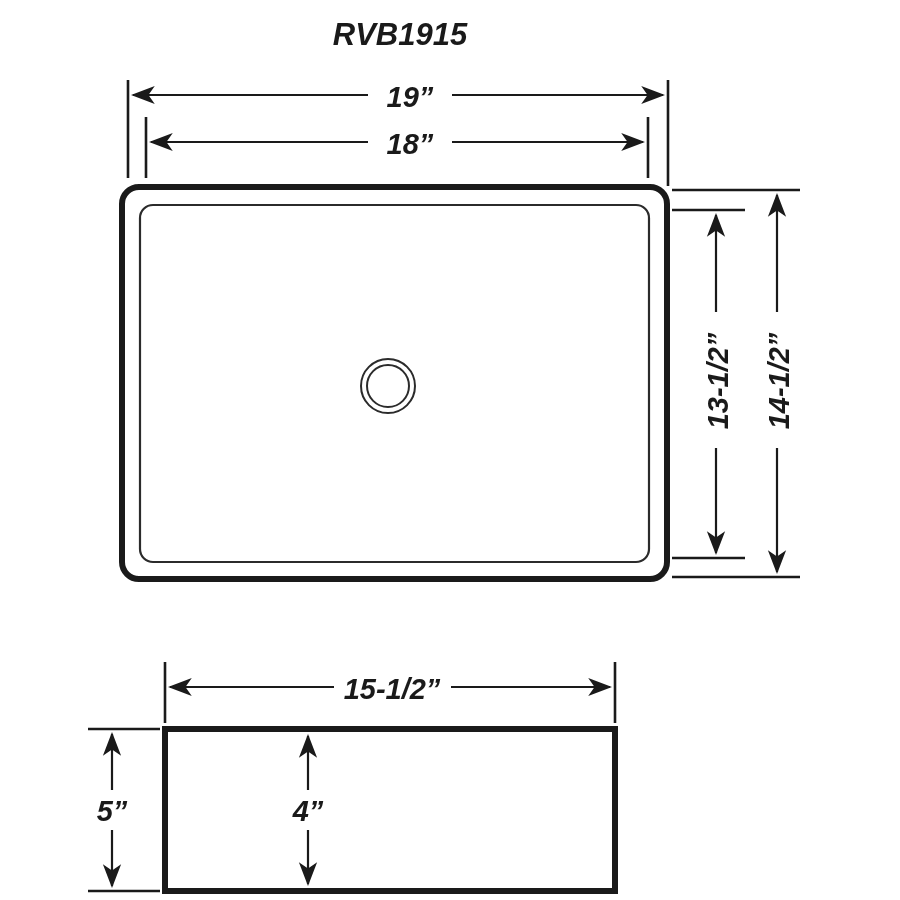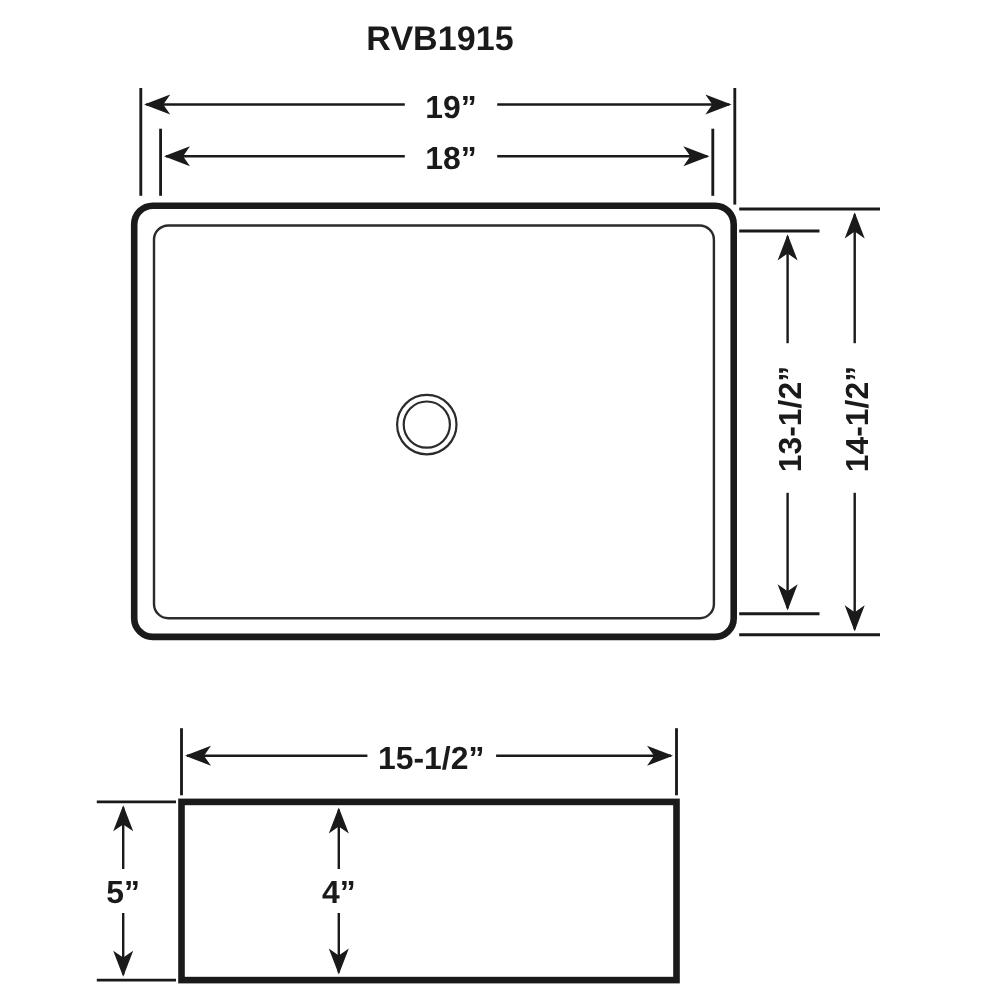--- a/index.html
+++ b/index.html
@@ -11,20 +11,21 @@
     width: 900px;
     height: 900px;
     font-family: "Liberation Sans", sans-serif;
     overflow: hidden;
   }
   #drawing-root {
     position: relative;
     width: 900px;
     height: 900px;
     background: #ffffff;
+    font-style: italic;
   }
   svg.sheet {
     position: absolute;
     left: 0;
     top: 0;
     width: 900px;
     height: 900px;
     display: block;
   }
   .dim-text {

